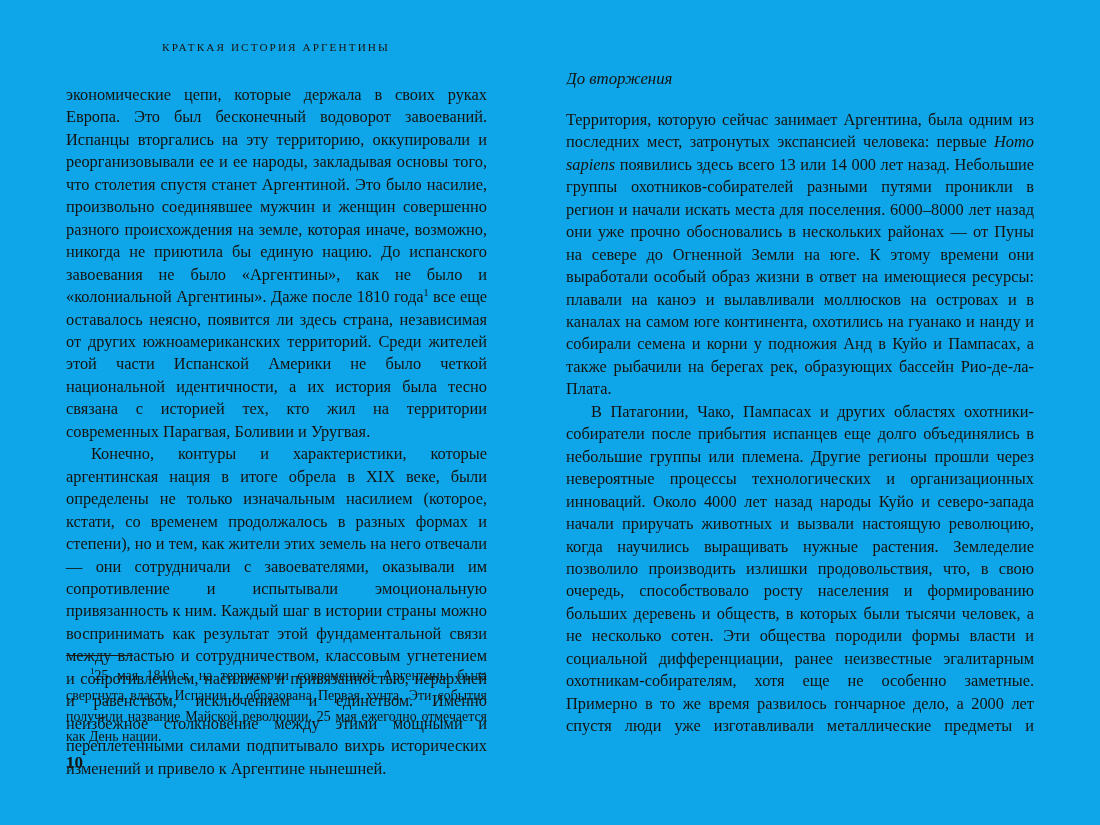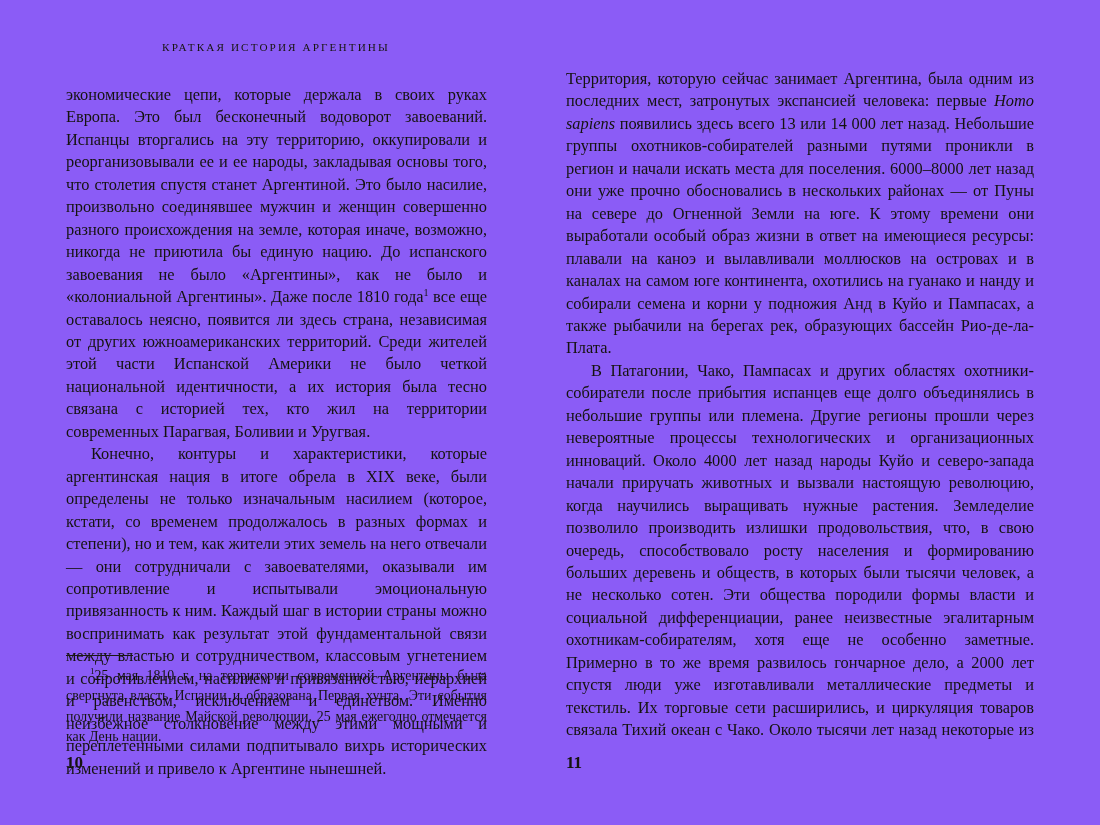--- a/index.html
+++ b/index.html
@@ -17,21 +17,21 @@
     font-family: "Liberation Serif", "DejaVu Serif", serif;
     color: #15130f;
     overflow: hidden;
   }
 
   
   .page {
     position: absolute;
     top: 0;
     height: 825px;
-    background: #8b5cf6;
+    background: #0ea5e9;
   }
   .page-left  { left: 0;   width: 550px; }
   .page-right { left: 550px; width: 550px; }
 
   
   .running-head {
     position: absolute;
     top: 41px;
     font-size: 11.2px;
     letter-spacing: 2.1px;
@@ -153,23 +153,23 @@
     </div>
 
     <div class="folio">10</div>
   </div>
 
   <div class="page page-right">
 
 
     <div class="text-block">
 
+      <h2 class="section-title">До вторжения</h2>
 
       <p class="para"><span>Территория, которую сейчас занимает Аргентина, была одним из последних мест, затронутых экспансией человека: первые </span><span class="italic">Homo sapiens</span><span> появились здесь всего 13 или 14 000 лет назад. Небольшие группы охотников-собирателей разными путями проникли в регион и начали искать места для поселения. 6000–8000 лет назад они уже прочно обосновались в нескольких районах — от Пуны на севере до Огненной Земли на юге. К этому времени они выработали особый образ жизни в ответ на имеющиеся ресурсы: плавали на каноэ и вылавливали моллюсков на островах и в каналах на самом юге континента, охотились на гуанако и нанду и собирали семена и корни у подножия Анд в Куйо и Пампасах, а также рыбачили на берегах рек, образующих бассейн Рио-де-ла-Плата.</span></p>
 
       <p class="para"><span>В Патагонии, Чако, Пампасах и других областях охотники-собиратели после прибытия испанцев еще долго объединялись в небольшие группы или племена. Другие регионы прошли через невероятные процессы технологических и организационных инноваций. Около 4000 лет назад народы Куйо и северо-запада начали приручать животных и вызвали настоящую революцию, когда научились выращивать нужные растения. Земледелие позволило производить излишки продовольствия, что, в свою очередь, способствовало росту населения и формированию больших деревень и обществ, в которых были тысячи человек, а не несколько сотен. Эти общества породили формы власти и социальной дифференциации, ранее неизвестные эгалитарным охотникам-собирателям, хотя еще не особенно заметные. Примерно в то же время развилось гончарное дело, а 2000 лет спустя люди уже изготавливали металлические предметы и текстиль. Их торговые сети расширились, и циркуляция товаров связала Тихий океан с Чако. Около тысячи лет назад некоторые из этих обществ расширили</span></p>
 
     </div>
 
-    <div class="folio">11</div>
   </div>
 
 </div>
 
 </body></html>

